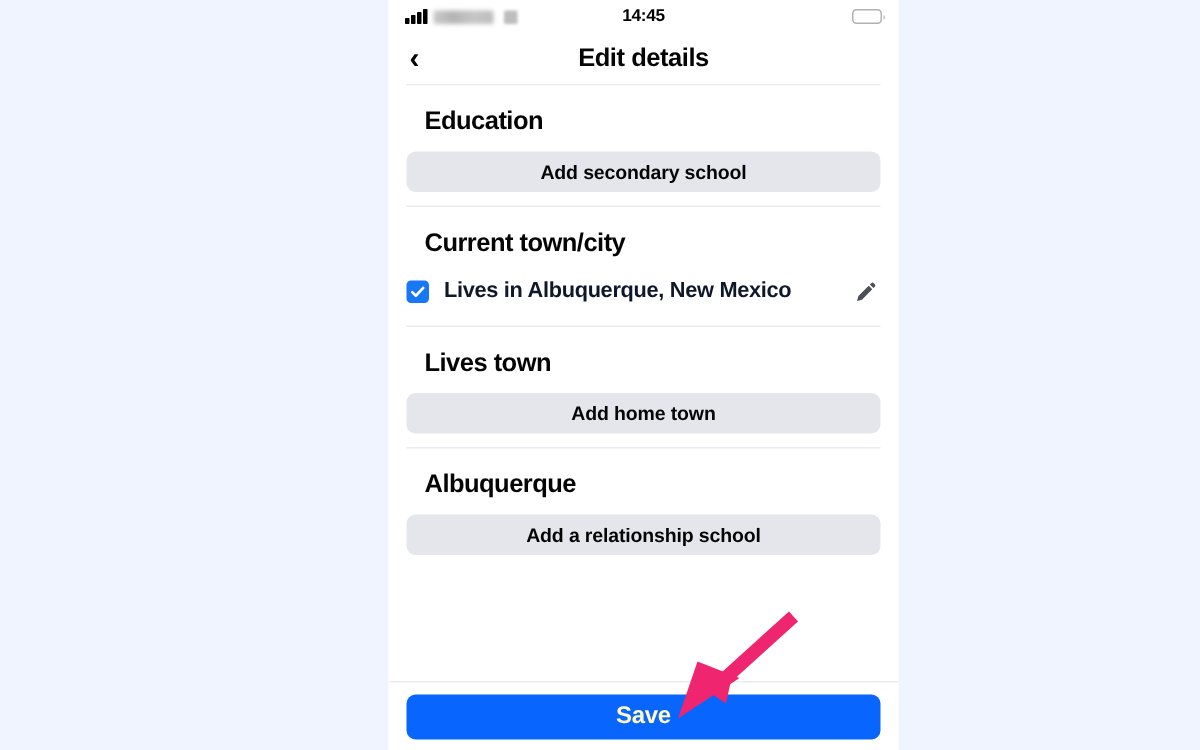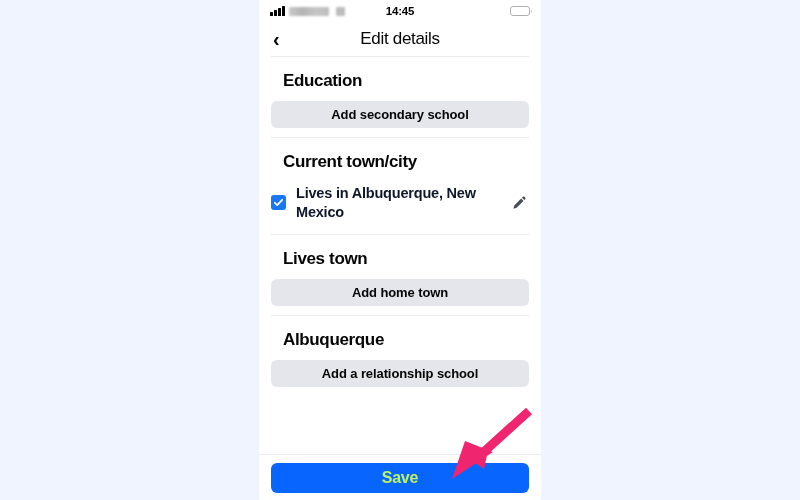--- a/index.html
+++ b/index.html
@@ -13,21 +13,21 @@
     font-family: "Liberation Sans", sans-serif;
     overflow: hidden;
     position: relative;
   }
 
   
   #phone {
     position: absolute;
     left: 259px;
     top: 0;
-    width: 282px;
+    width: 340px;
     height: 500px;
     background: #ffffff;
     overflow: hidden;
     display: flex;
     flex-direction: column;
   }
 
   
   #statusbar {
     height: 22px;
@@ -135,21 +135,21 @@
     color: #050505;
     cursor: pointer;
     z-index: 2;
     font-family: "Liberation Sans", sans-serif;
   }
   #header-title {
     position: absolute;
     left: 0; right: 0;
     text-align: center;
     font-size: 17px;
-    font-weight: normal;
+    font-weight: bold;
     color: #050505;
     letter-spacing: -0.3px;
   }
   #header-divider {
     flex: 0 0 auto;
     height: 1px;
     background: #e9ebee;
     margin: 0 12px;
   }
 
@@ -240,21 +240,21 @@
     box-sizing: border-box;
   }
   #save-btn {
     flex: 1 1 auto;
     height: 30px;
     background: #0866ff;
     border-radius: 6px;
     display: flex;
     align-items: center;
     justify-content: center;
-    color: #bef264;
+    color: #fef9c3;
     font-size: 16px;
     font-weight: bold;
     cursor: pointer;
     letter-spacing: -0.2px;
   }
 
   
   #arrow-overlay {
     position: absolute;
     left: 0; top: 0;

